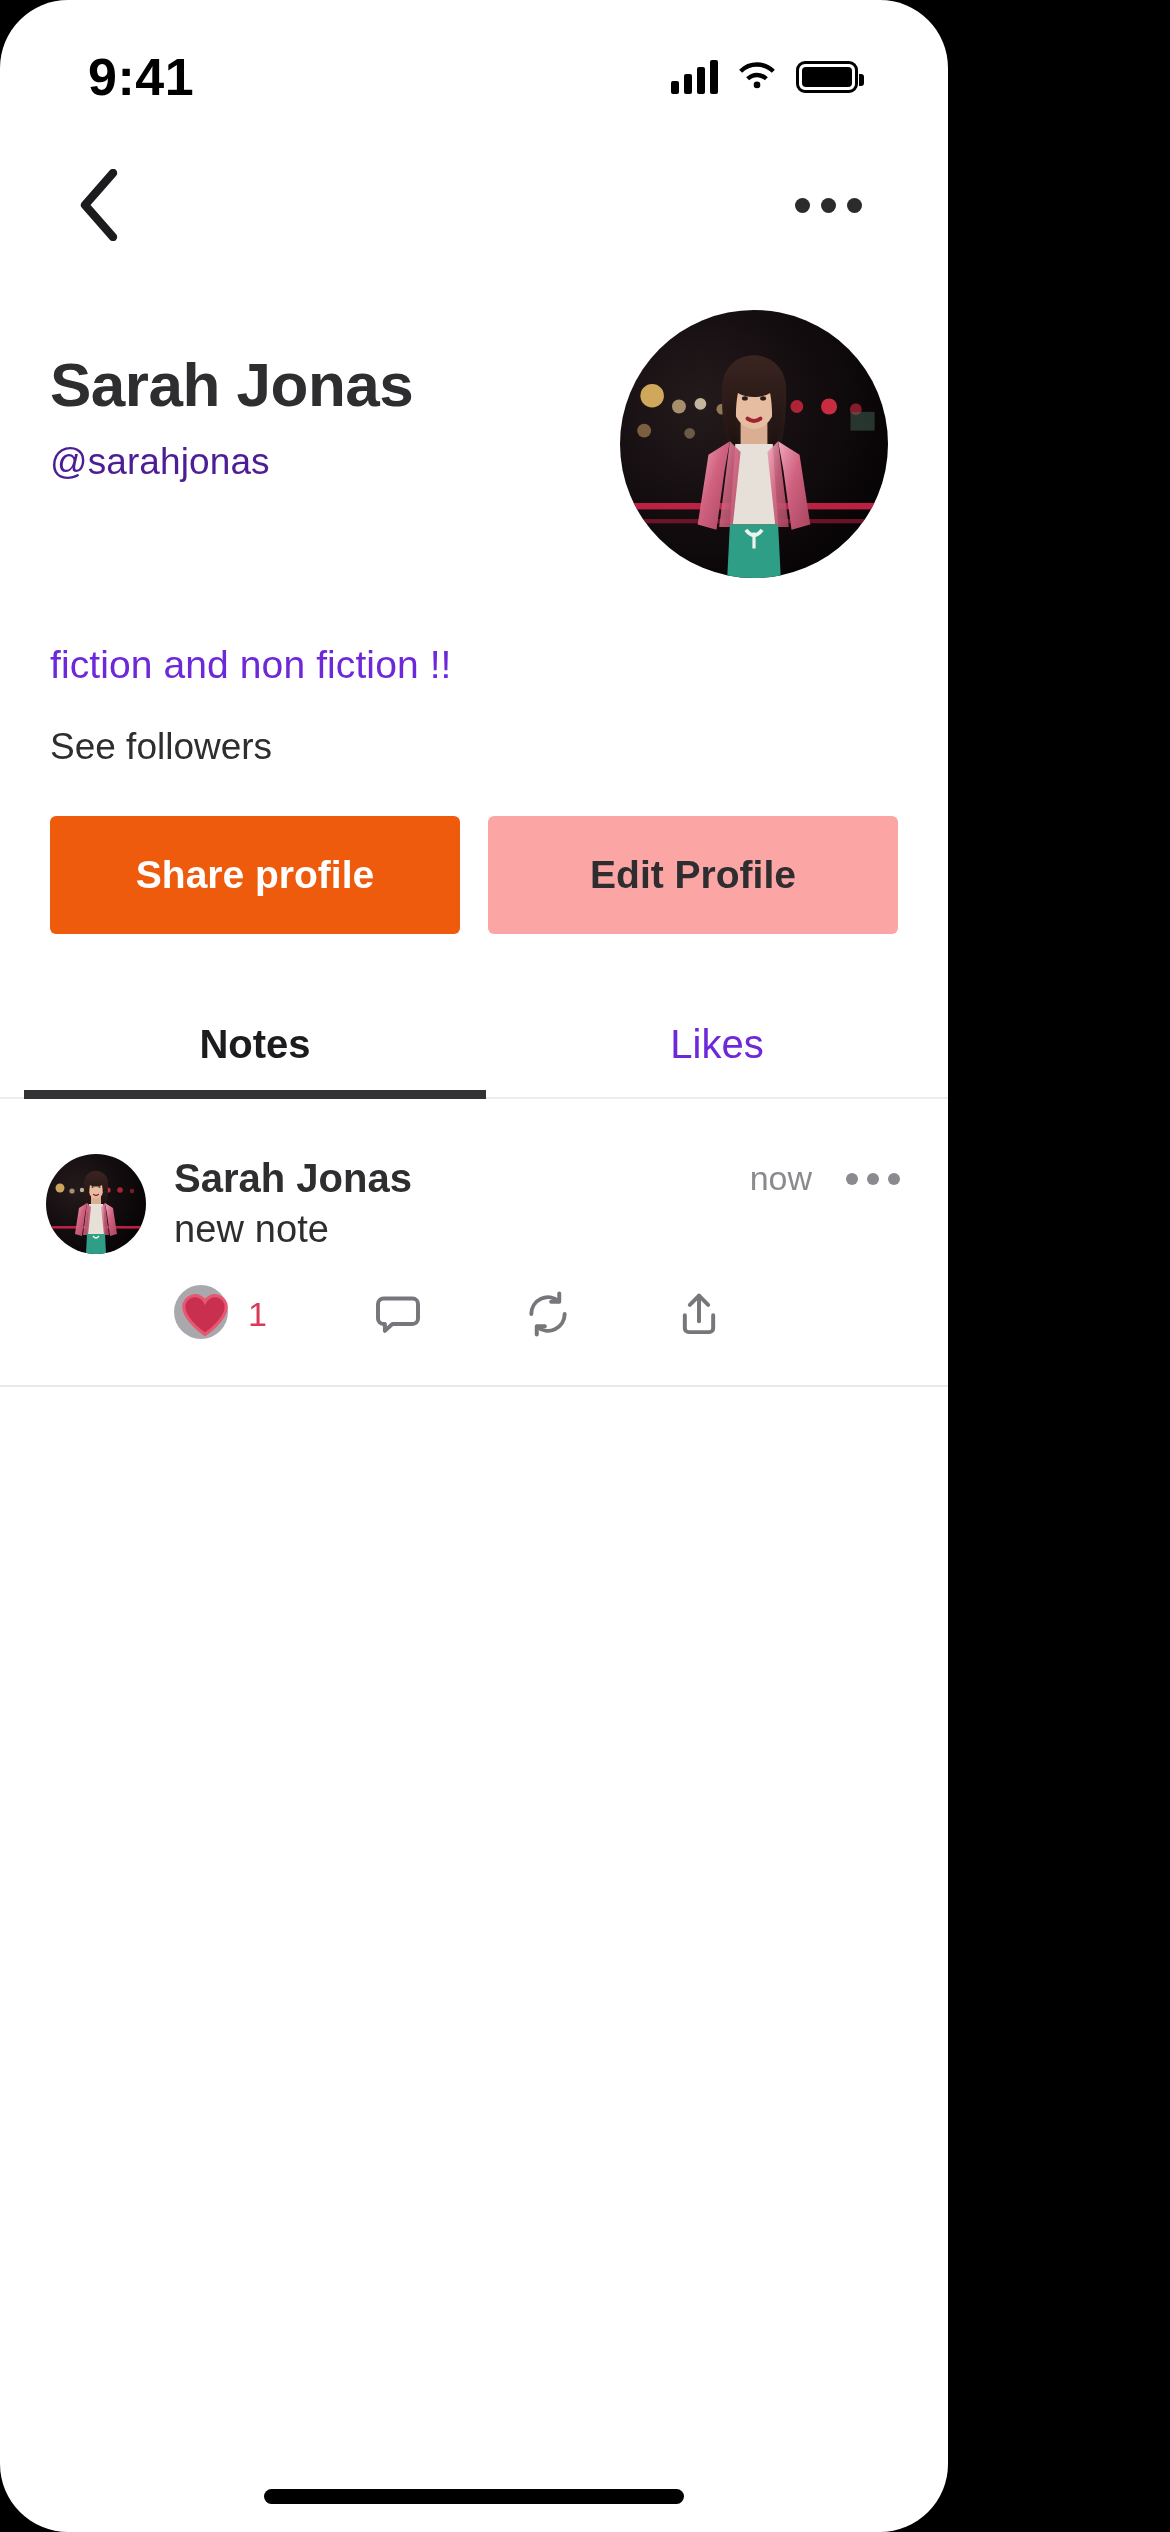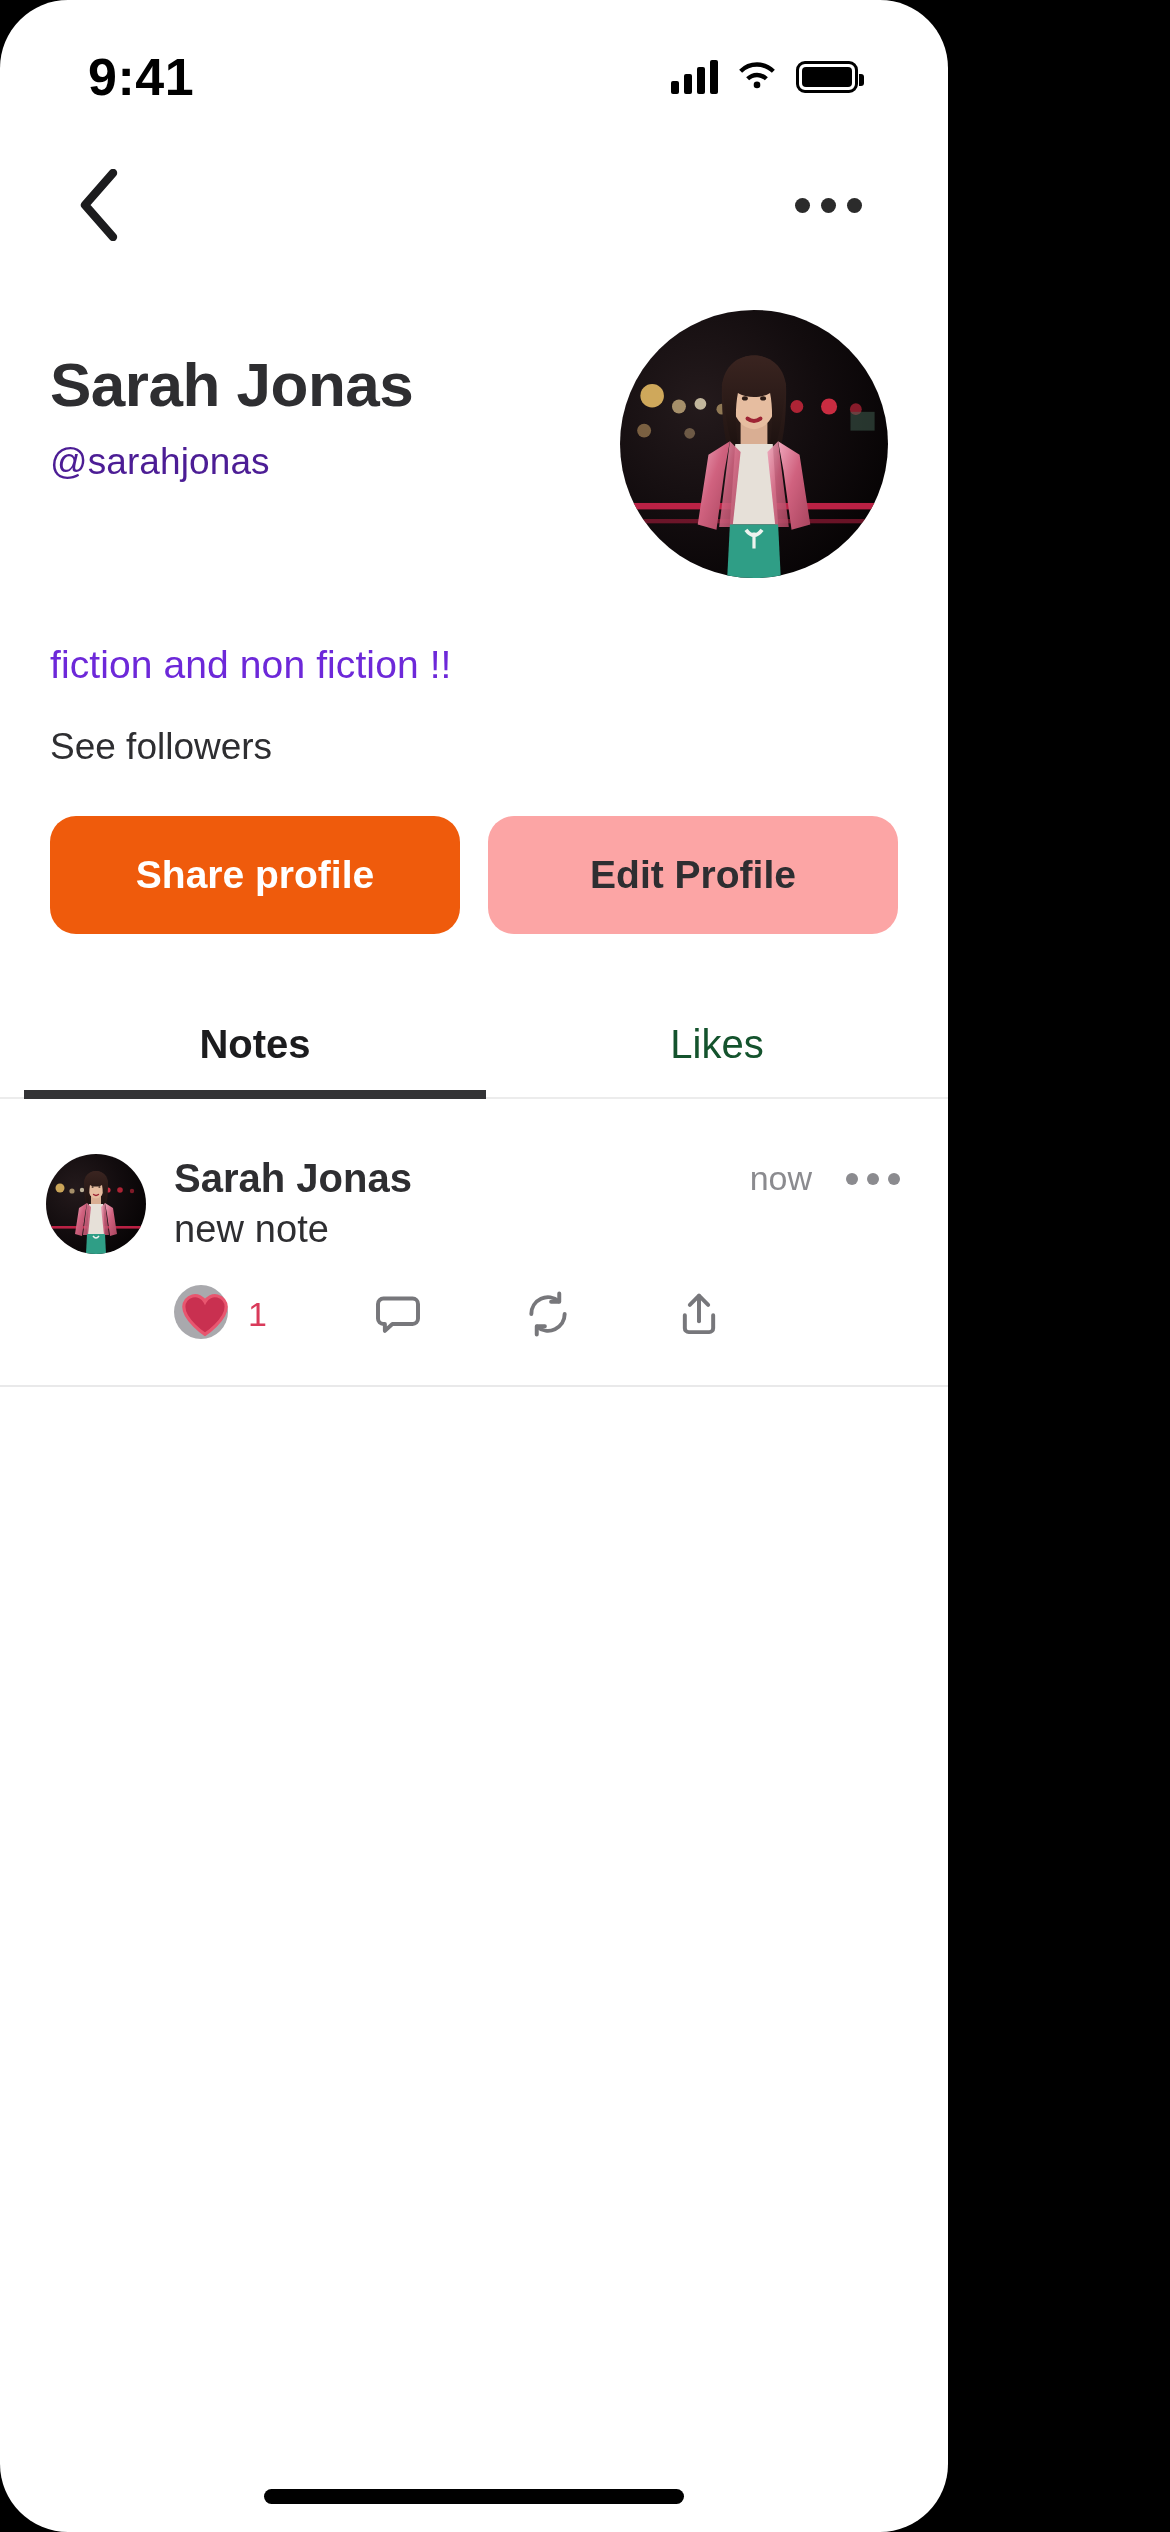--- a/index.html
+++ b/index.html
@@ -67,36 +67,36 @@
   .avatar-lg {
     width:268px; height:268px; border-radius:50%;
     overflow:hidden; flex:none; margin-right:10px;
   }
   .bio { font-size:39px; color:#6d28d9; margin-top:65px; letter-spacing:0.1px; }
   .followers { font-size:37px; font-weight:400; color:#2e2e31; margin-top:39px; }
 
   
   .actions { display:flex; gap:28px; margin-top:48px; }
   .btn {
-    flex:1; height:118px; border-radius:26px; border:none;
+    flex:1; height:118px; border-radius:6px; border:none;
     display:flex; align-items:center; justify-content:center;
     font-size:39px; font-weight:700; cursor:pointer;
     font-family:"Liberation Sans", sans-serif;
   }
   .btn-primary { background:#ef5b0c; color:#fff; }
   .btn-secondary { background:#fca5a5; color:#2e2e31; }
 
   
   .tabs {
     position:absolute; top:1000px; left:0; right:0;
     display:flex; border-bottom:2px solid #ececec;padding-left:24px;
   }
   .tab {
     flex:1; text-align:center; padding:22px 0 30px;
-    font-size:40px; color:#14532d; position:relative; cursor:pointer;
+    font-size:40px; color:#6d28d9; position:relative; cursor:pointer;
   }
   .tab.active { color:#1c1c1e; font-weight:700; }
   .tab.active::after {
     content:""; position:absolute; left:0; right:0; bottom:-2px;
     height:9px; background:#333335;
   }
 
   
   .note {
     position:absolute; top:1120px; left:0; right:0;

